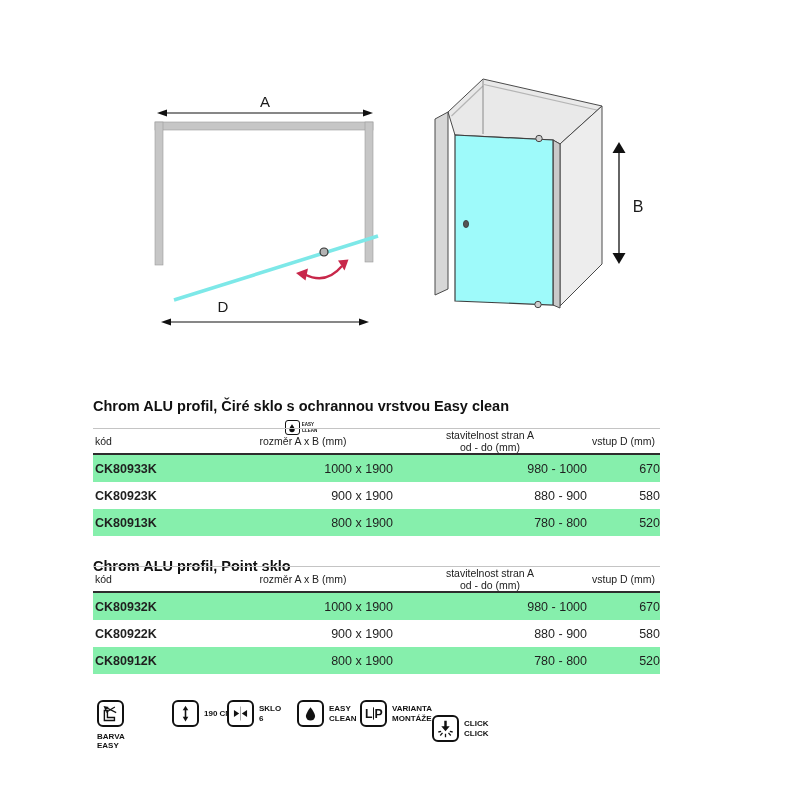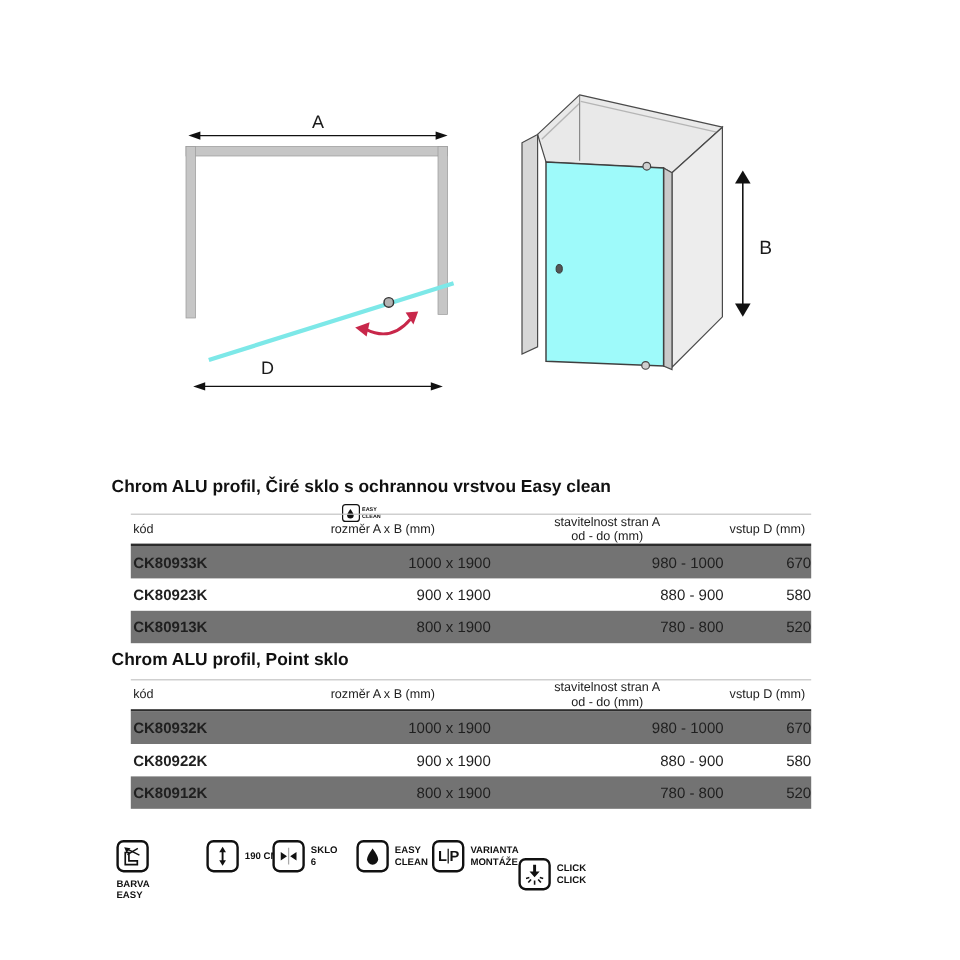--- a/index.html
+++ b/index.html
@@ -18,35 +18,35 @@
     font-size:14.5px;font-weight:bold;color:#111;white-space:nowrap;flex-direction:column;
   }
   .ec-badge{display:inline-flex;align-items:center;gap:2px;}
   .ec-badge .box{
     width:15px;height:15px;border:1.5px solid #111;border-radius:3px;
     display:flex;align-items:center;justify-content:center;background:#fff;box-sizing:border-box;
   }
   .ec-badge .txt{display:flex;flex-direction:column;font-size:4.5px;font-weight:bold;line-height:1.15;color:#111;}
 
   
-  .spec-table{position:absolute;left:93px;width:567px;margin-left:16px;}
+  .spec-table{position:absolute;left:93px;width:567px;}
   .thead{
     display:grid;grid-template-columns:120px 180px 194px 73px;
     border-top:1px solid #c4c4c4;border-bottom:2px solid #2d2d2d;
     height:27px;align-items:center;box-sizing:border-box;
     font-size:10.5px;color:#222;
   }
   .thead .c1{text-align:left;padding-left:2px;}
   .thead .c2,.thead .c3,.thead .c4{text-align:center;}
   .thead .c3{line-height:1.15;}
   .trow{
     display:grid;grid-template-columns:120px 180px 194px 73px;
     height:27px;align-items:center;font-size:12.5px;color:#1f1f1f;
   }
-  .trow.alt{background:#737373;}
+  .trow.alt{background:#86efac;}
   .trow .c1{font-weight:bold;text-align:left;padding-left:2px;font-size:12.5px;}
   .trow .c2,.trow .c3,.trow .c4{text-align:right;}
 
   
   .feature{position:absolute;top:700px;display:flex;align-items:center;gap:5px;}
   .feature .ibox{
     width:27px;height:27px;border:2px solid #111;border-radius:6px;background:#fff;
     display:flex;align-items:center;justify-content:center;box-sizing:border-box;flex:0 0 auto;
   }
   .feature .flabel{
@@ -154,21 +154,21 @@
     <div class="c4">580</div>
   </div>
   <div class="trow alt">
     <div class="c1">CK80913K</div>
     <div class="c2">800 x 1900</div>
     <div class="c3">780 - 800</div>
     <div class="c4">520</div>
   </div>
 </div>
 
-<div class="sec-title" style="top:542px;">
+<div class="sec-title" style="top:558px;">
   <span>Chrom ALU profil, Point sklo</span>
 </div>
 
 <div class="spec-table" style="top:566px;">
   <div class="thead">
     <div class="c1">kód</div>
     <div class="c2">rozměr A x B (mm)</div>
     <div class="c3">
       <div>stavitelnost stran A</div>
       <div>od - do (mm)</div>

